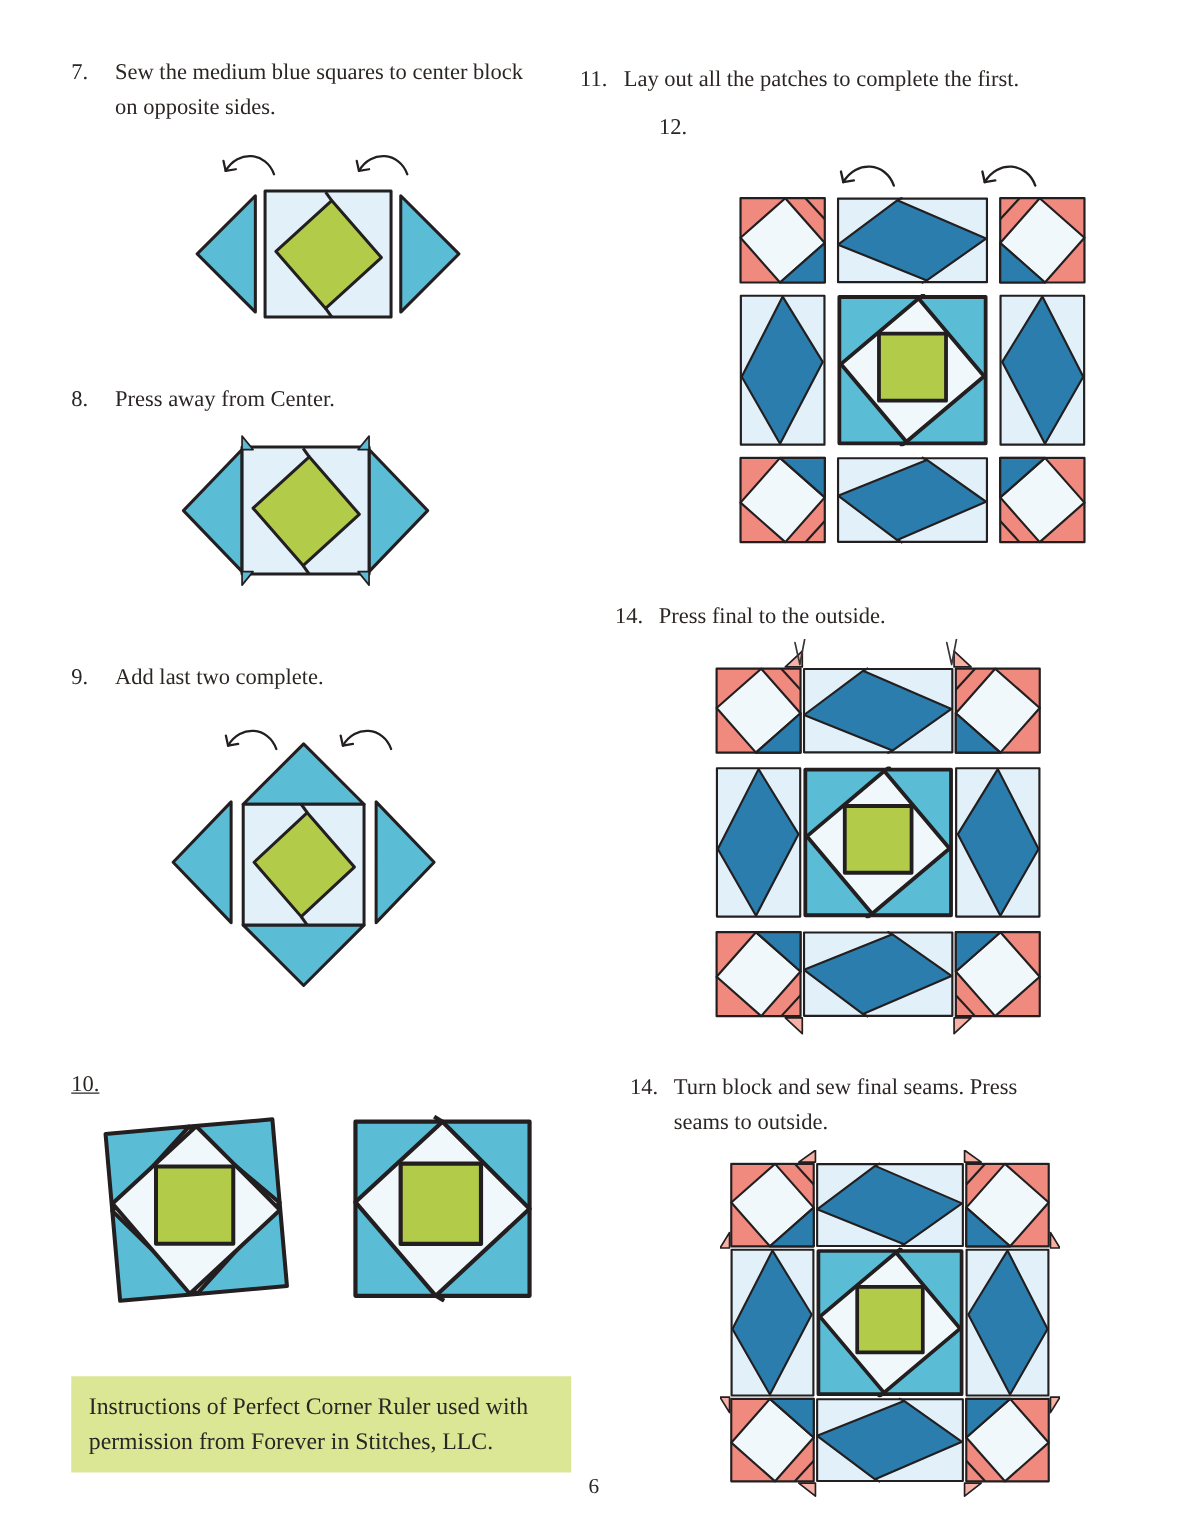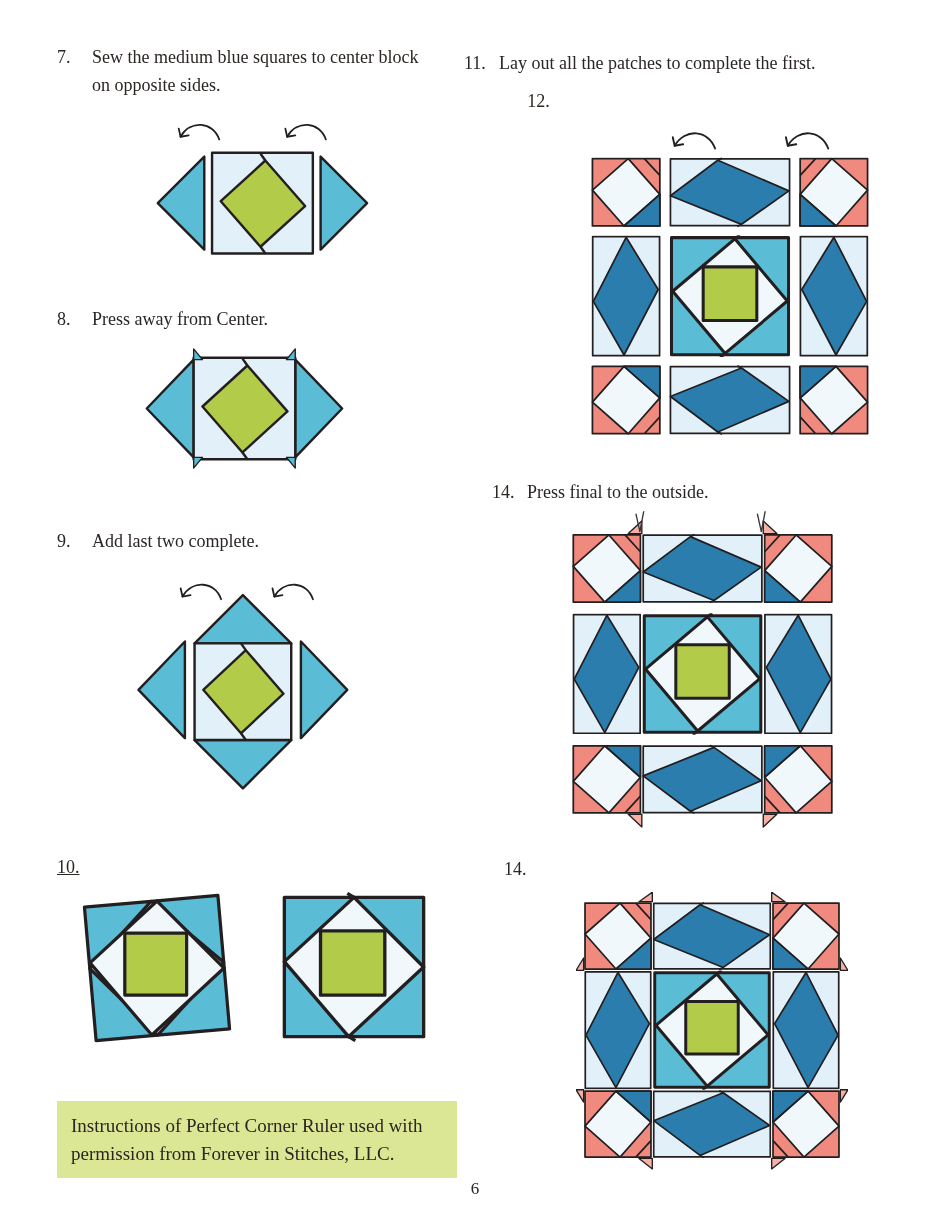--- a/index.html
+++ b/index.html
@@ -260,20 +260,22 @@
       <g transform="translate(269,0) scale(-1,1)">
           <use href="#sym-corner" width="72" height="72"></use>
         </g>
     </g>
   </svg>
 </div>
 
 <div class="step" style="left:488px;top:856px;width:430px;margin-left:16px;">
   <div class="step-head">
     <span class="num">14.</span>
+    <span class="txt">Turn block and sew final seams. Press
+seams to outside.</span>
   </div>
   <svg class="diagram" style="margin:8px 0 0 72px;" width="272" height="279" viewBox="0 0 285 292">
     <polygon points="66,10 80,10 80,0" class="f-flap thin"></polygon>
     <polygon points="205,10 205,0 219,10" class="f-flap thin"></polygon>
     <polygon points="8,82 8,69 0,82" class="f-flap thin"></polygon>
     <polygon points="8,207 8,220 0,207" class="f-flap thin"></polygon>
     <polygon points="277,82 277,69 285,82" class="f-flap thin"></polygon>
     <polygon points="277,207 277,220 285,207" class="f-flap thin"></polygon>
     <polygon points="80,279 80,290 66,279" class="f-flap thin"></polygon>
     <polygon points="205,279 205,290 219,279" class="f-flap thin"></polygon>

